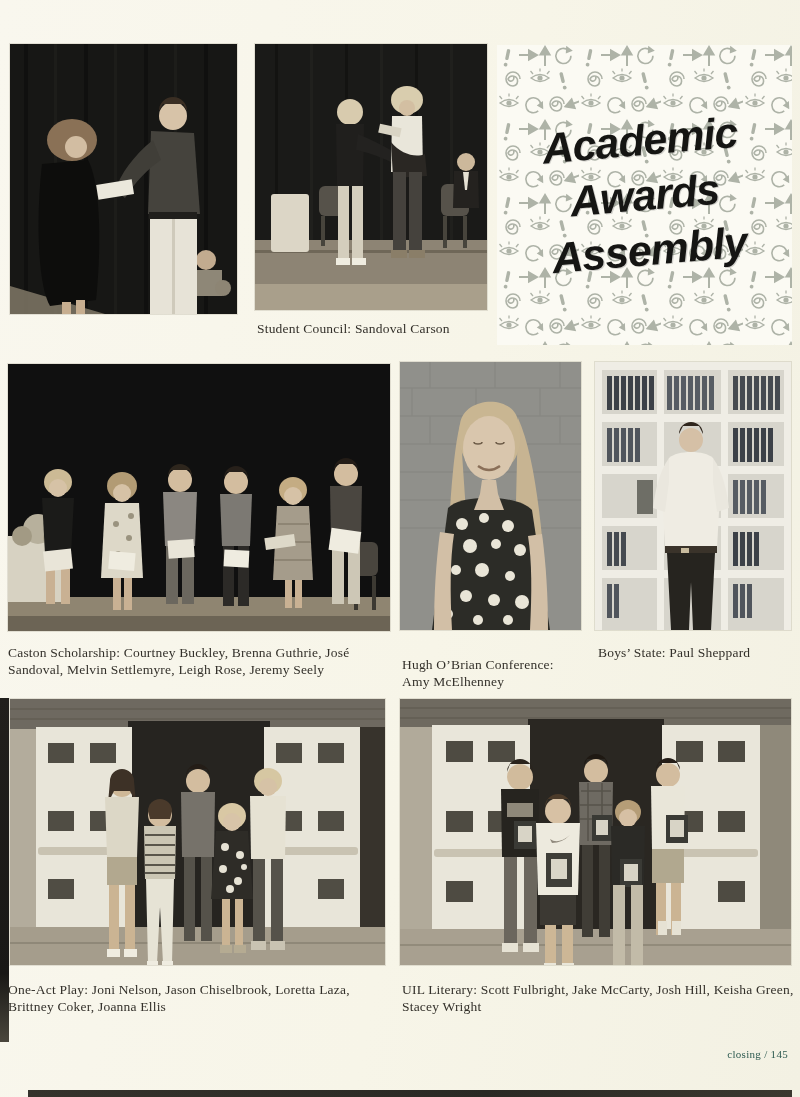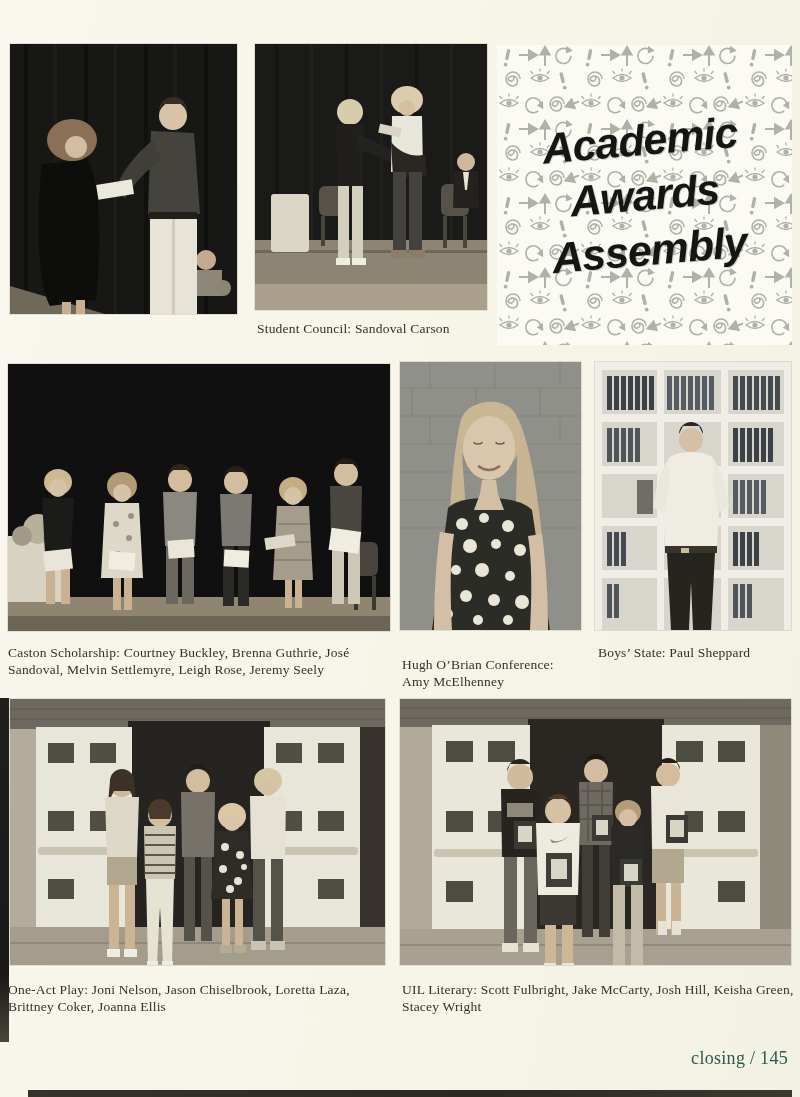--- a/index.html
+++ b/index.html
@@ -28,21 +28,21 @@
     transform:rotate(-5deg);
     font-family:"Liberation Sans", sans-serif;
     font-weight:bold;font-style:italic;
     font-size:43px;line-height:55px;letter-spacing:-1px;
     color:#151513;
     text-shadow:1px 1px 0 rgba(90,90,90,.25);
   }
   .footer{
     position:absolute;right:12px;top:1048px;
     font-family:"Liberation Serif", serif;
-    font-size:18px;color:#2d5a50;letter-spacing:.3px;
+    font-size:11px;color:#2d5a50;letter-spacing:.3px;
   }
   .scan-strip-left{position:absolute;left:0;top:698px;width:9px;height:344px;
     background:linear-gradient(to bottom,#211f1c 0%,#191816 80%,#4a463c 100%);}
   .scan-strip-bottom{position:absolute;left:28px;top:1090px;width:764px;height:7px;
     background:linear-gradient(to right,#35332c,#2a2924 60%,#3b382f);}
 </style>
 </head>
 <body>
 
 <div id="page">

